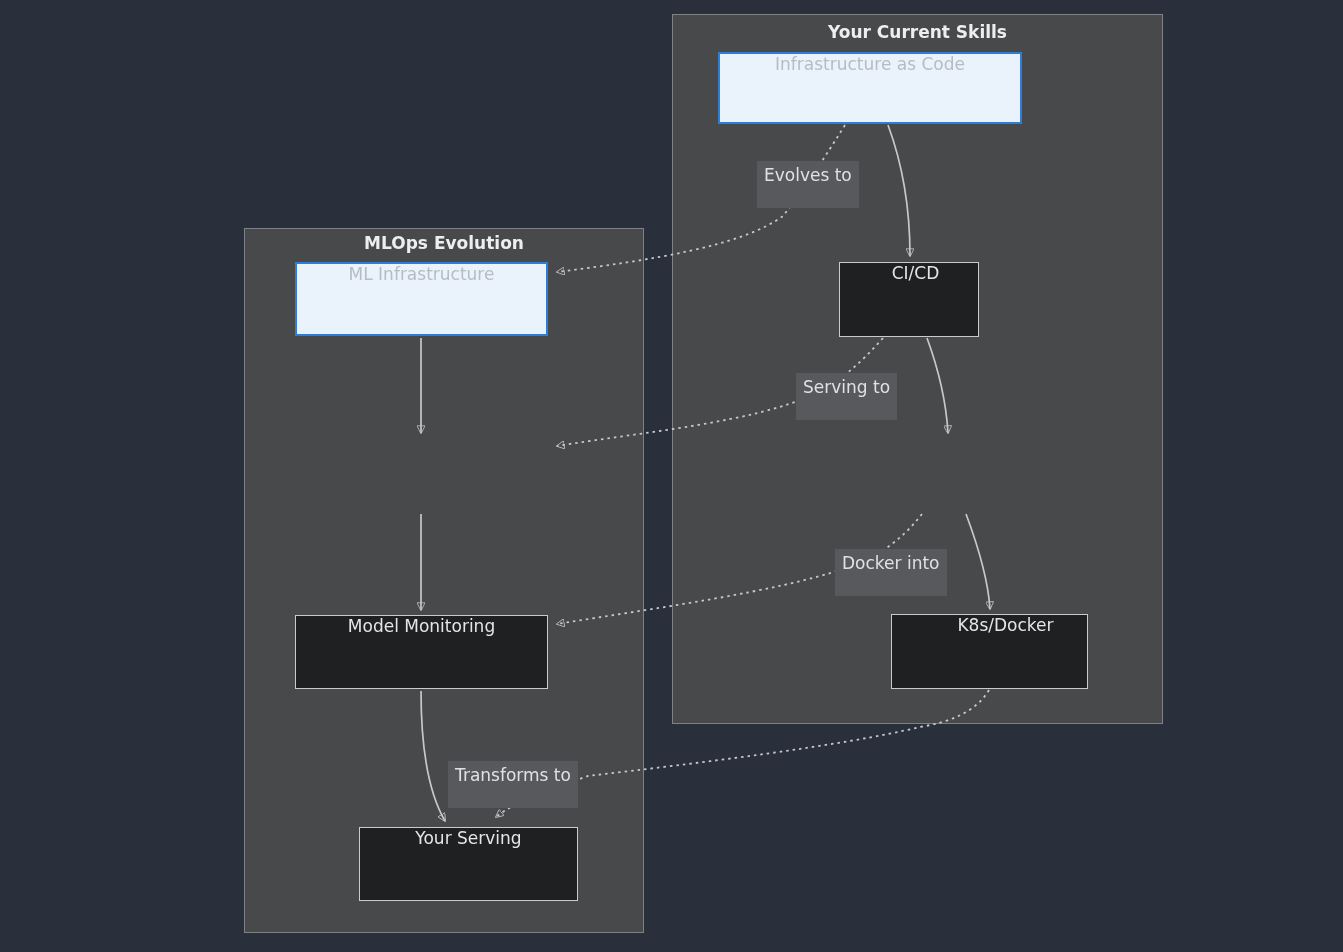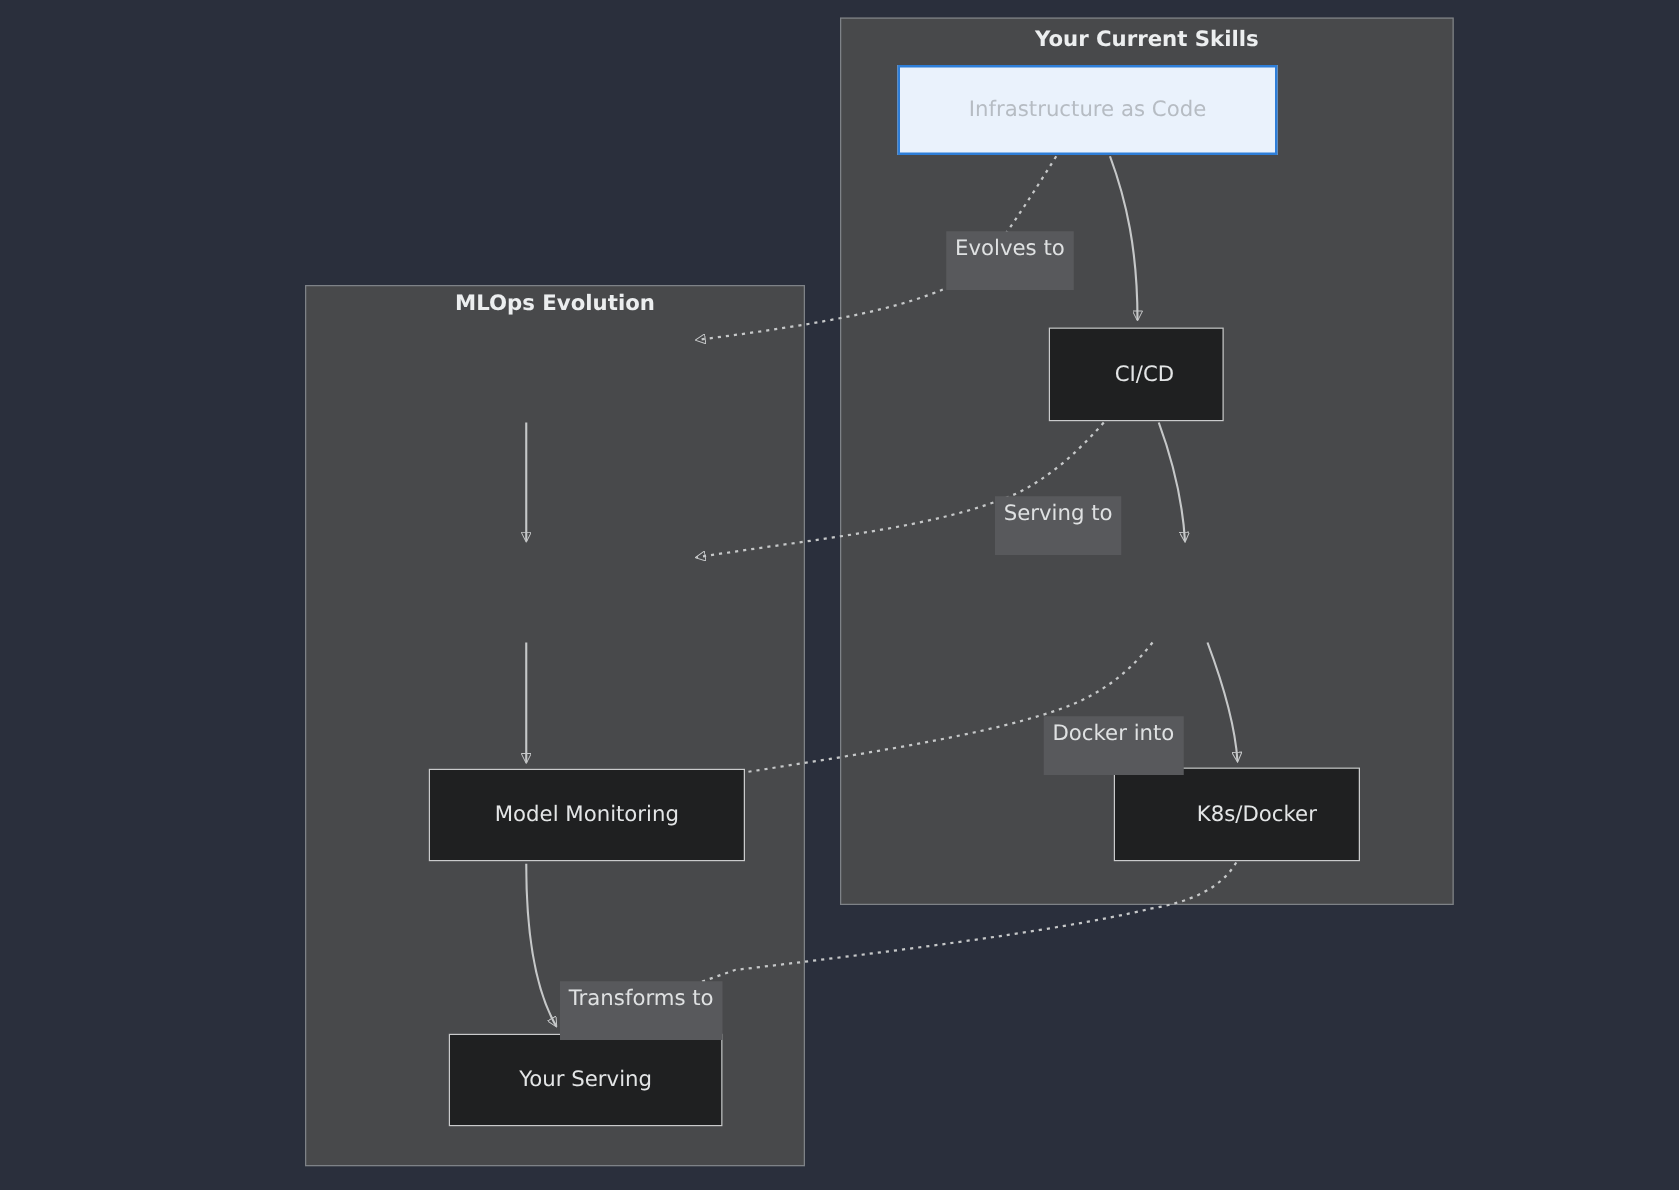--- a/index.html
+++ b/index.html
@@ -44,42 +44,41 @@
     position: absolute;
     left: 0; top: 0;
     pointer-events: none;
   }
   .edges-svg path { fill: none; stroke: var(--edge); }
   .edge-solid { stroke-width: 1.7px; }
   .edge-dotted { stroke-width: 1.8px; stroke-dasharray: 2.5 4; }
   .node {
     position: absolute;
     display: flex;
-    align-items: center;
+    align-items: flex-start;
     justify-content: center;
     background: var(--node-fill);
     border: 1px solid var(--node-border);
     color: var(--node-text);
     font-size: 17px;
     white-space: nowrap;
   }
   .node.highlight {
     background: var(--highlight-fill);
     border: 2px solid var(--highlight-border);
     color: var(--highlight-text);
   }
   .edge-label {
     position: absolute;
     background: var(--label-bg);
     color: var(--label-text);
     font-size: 17px;
     line-height: 1;
     padding: 6px 7px 24px 7px;
     white-space: nowrap;
-    margin-top: 24px;
   }
 </style>
 </head>
 <body>
 
 <div class="stage">
 
   <div class="cluster" style="left:672px; top:14px; width:491px; height:710px;"></div>
   <div class="cluster" style="left:244px; top:228px; width:400px; height:705px;"></div>
 
@@ -109,21 +108,24 @@
   <div class="node highlight" style="left:718px; top:52px; width:304px; height:72px;">
     <span>Infrastructure as Code</span>
   </div>
   <div class="node" style="left:839px; top:262px; width:140px; height:75px;padding-left:13px;">
     <span>CI/CD</span>
   </div>
   <div class="node" style="left:891px; top:614px; width:197px; height:75px;padding-left:32px;">
     <span>K8s/Docker</span>
   </div>
 
-  <div class="node" style="left:295px; top:615px; width:253px; height:74px;margin-left:48px;">
+  <div class="node highlight" style="left:295px; top:262px; width:253px; height:74px;">
+    <span>ML Infrastructure</span>
+  </div>
+  <div class="node" style="left:295px; top:615px; width:253px; height:74px;">
     <span>Model Monitoring</span>
   </div>
   <div class="node" style="left:359px; top:827px; width:219px; height:74px;">
     <span>Your Serving</span>
   </div>
 
   <div class="edge-label" style="left:757px; top:161px;">Evolves to</div>
   <div class="edge-label" style="left:796px; top:373px;">Serving to</div>
   <div class="edge-label" style="left:835px; top:549px;">Docker into</div>
   <div class="edge-label" style="left:448px; top:761px;">Transforms to</div>

